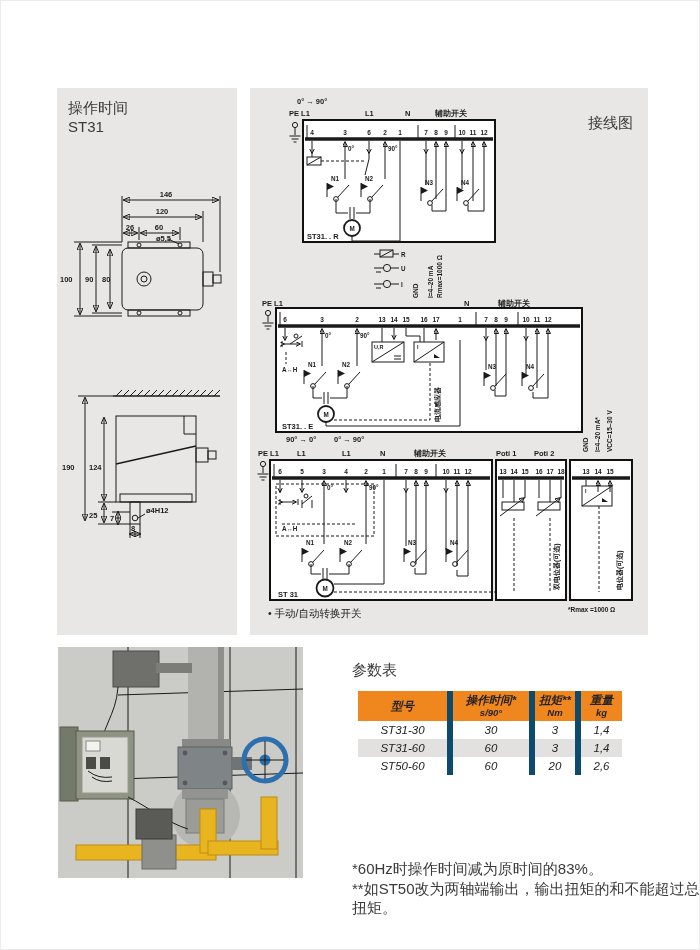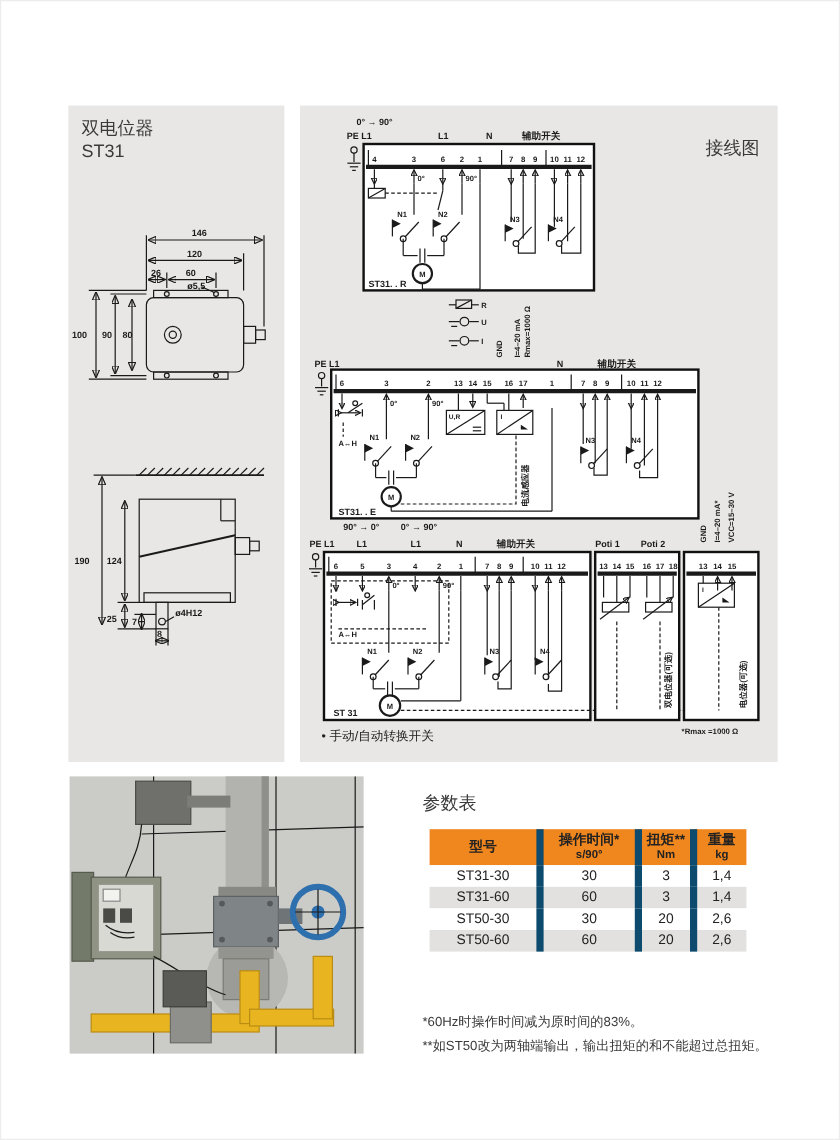--- a/index.html
+++ b/index.html
@@ -19,37 +19,37 @@
   .dlabel{font-size:7.5px;font-weight:bold;}
   .vlabel{font-size:6.5px;font-weight:bold;}
   .cjk{font-size:8px;font-weight:bold;}
   .dimtxt{font-size:7.5px;font-weight:bold;}
   line,path,rect.lw,circle.lw,polyline{stroke:#1a1a1a;stroke-width:1;fill:none;}
   .thick{stroke-width:3.5;}
   .box{fill:#fff;stroke:#111;stroke-width:2;}
   .dash{stroke-dasharray:3,2;}
   .fillb{fill:#1a1a1a;stroke:none;}
   
-  #params{position:absolute;left:358px;top:691px;border-collapse:collapse;table-layout:fixed;}
+  #params{position:absolute;left:358px;top:691px;border-collapse:collapse;table-layout:fixed;font-style:italic;}
   #params th{background:#f0861e;padding:3px 2px;vertical-align:middle;}
   #params th .h1{font-size:11.5px;font-weight:bold;color:#222;line-height:13px;text-align:center;}
   #params th .h2{font-size:9.5px;font-weight:bold;color:#222;line-height:11px;text-align:center;}
   #params td{font-size:11.5px;color:#222;text-align:center;height:18px;padding:0 2px;}
   #params th + th, #params td + td{border-left:6px solid #0c4a6e;}
   #params tbody tr:nth-child(even) td{background:#e2e1df;}
   #params tbody tr:nth-child(odd) td{background:#fff;}
-  .foot{position:absolute;font-size:11px;color:#3a3a3a;}
+  .foot{position:absolute;font-size:15px;color:#3a3a3a;margin-top:16px;}
 </style>
 </head>
 <body>
 
 <div id="page">
 
   <div id="panel-dims" class="panel"></div>
-  <div class="abs ptitle" style="left:68px;top:98px;">双电位器</div>
+  <div class="abs ptitle" style="left:68px;top:98px;">操作时间</div>
   <div class="abs ptitle" style="left:68px;top:117px;">ST31</div>
 
   <svg style="left:58px;top:190px;" width="178" height="145" viewBox="0 0 178 145">
     <defs>
       <marker id="dm1" markerWidth="7" markerHeight="6" refX="6" refY="3" orient="auto-start-reverse">
         <path d="M0,0 L7,3 L0,6 z" fill="#1a1a1a" stroke="none"></path>
       </marker>
     </defs>
 
     <line x1="64" y1="52" x2="64" y2="6"></line>
@@ -651,26 +651,20 @@
           <td>3</td>
           <td>1,4</td>
       </tr>
       <tr>
         <td>ST31-60</td>
           <td>60</td>
           <td>3</td>
           <td>1,4</td>
       </tr>
       <tr>
-        <td>ST50-30</td>
-          <td>30</td>
-          <td>20</td>
-          <td>2,6</td>
-      </tr>
-      <tr>
         <td>ST50-60</td>
           <td>60</td>
           <td>20</td>
           <td>2,6</td>
       </tr>
     </tbody>
   </table>
 
   <div class="foot" style="left:352px;top:844px;">*60Hz时操作时间减为原时间的83%。</div>
   <div class="foot" style="left:352px;top:864px;">**如ST50改为两轴端输出，输出扭矩的和不能超过总扭矩。</div>

